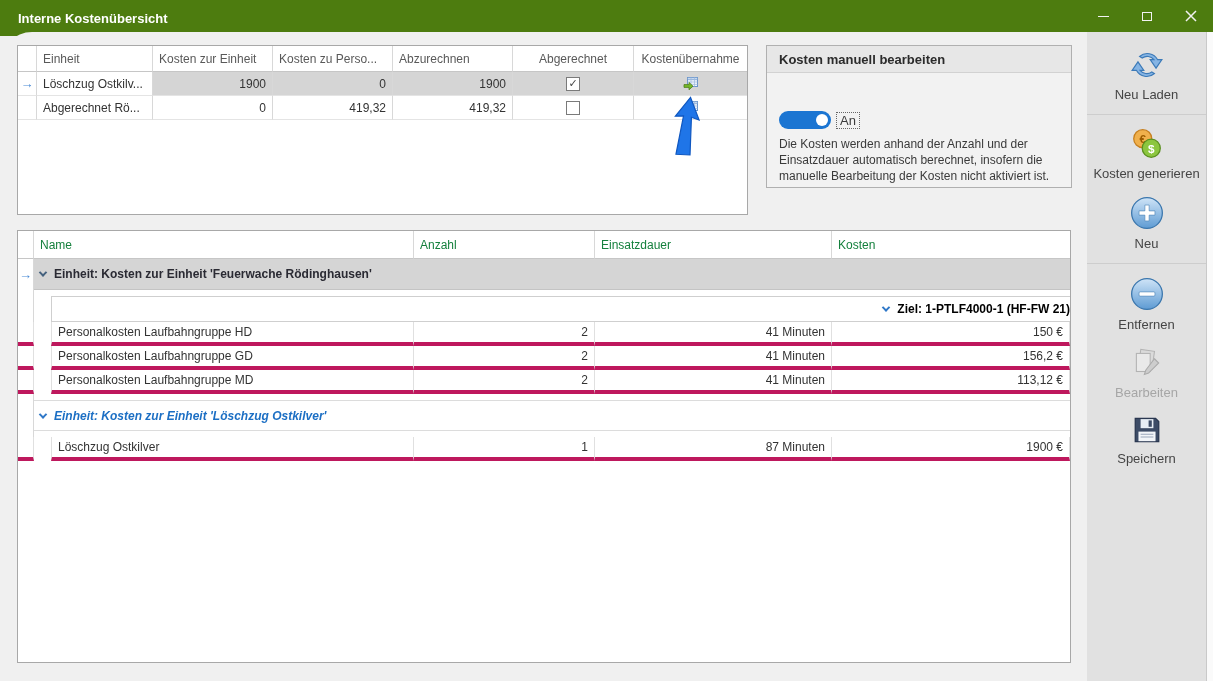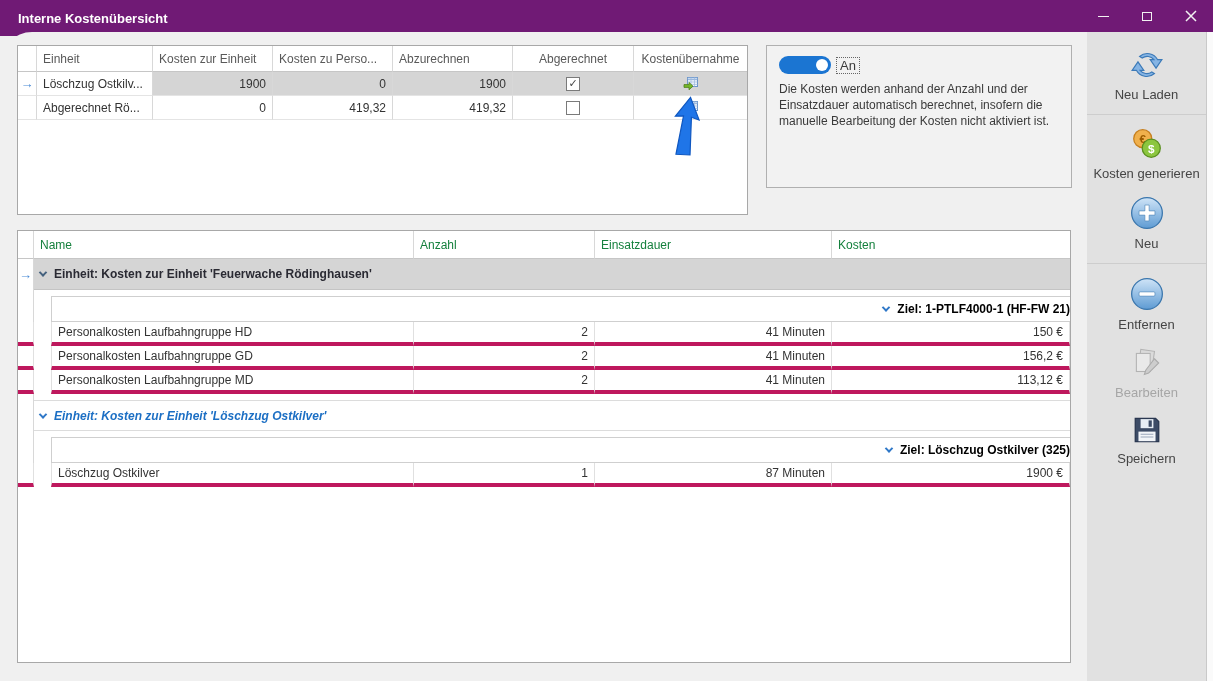--- a/index.html
+++ b/index.html
@@ -1,20 +1,20 @@
 <!DOCTYPE html>
 <html><head>
 <meta charset="utf-8">
 <style>
   * { margin:0; padding:0; box-sizing:border-box; }
   html,body { width:1213px; height:681px; overflow:hidden; }
   body { position:relative; font-family:"Liberation Sans", sans-serif; background:#f0f0f0; }
 
   
-  .titlebar { position:absolute; left:0; top:0; width:1213px; height:36px; background:#701a75; display:flex; align-items:center; }
+  .titlebar { position:absolute; left:0; top:0; width:1213px; height:36px; background:#4d7c0f; display:flex; align-items:center; }
   .title-text { color:#ffffff; font-size:13px; font-weight:bold; padding-left:18px; }
   .win-controls { position:absolute; right:0; top:0; height:32px; display:flex; align-items:center; }
   .win-btn { width:44px; height:32px; display:flex; align-items:center; justify-content:center; cursor:default; }
   .min-glyph { width:11px; height:0; border-top:1px solid #f2f2f2; display:block; }
   .max-glyph { width:10px; height:9px; border:1px solid #f2f2f2; display:block; }
 
   
   .client { position:absolute; left:0; top:32px; width:1213px; height:649px; background:#f0f0f0;border-radius:32px; }
 
   
@@ -35,21 +35,21 @@
   .c-kost { width:113px; justify-content:center; border-right:none; }
   .num { justify-content:flex-end; }
   .sel { background:#d5d5d5; }
   .row-arrow { color:#4a8bd5; font-size:13px; line-height:1; }
   .checkbox { width:14px; height:14px; border:1px solid #7a7a7a; background:#fff; display:flex; align-items:center; justify-content:center; font-size:11px; color:#444; }
 
   
   .panel { position:absolute; left:766px; top:13px; width:306px; height:143px; background:#f2f2f2; border:1px solid #b0b0b0; }
   .panel-header { height:27px; background:#e7e7e7; border-bottom:1px solid #d2d2d2; display:flex; align-items:center; padding-left:12px; font-size:13px; font-weight:bold; color:#2b2b2b; }
   .panel-body { padding:10px 12px 0 12px; }
-  .toggle-row { display:flex; align-items:center; margin-bottom:8px; }
+  .toggle-row { display:flex; align-items:center; margin-bottom:8px;margin-top:28px; }
   .toggle { width:52px; height:18px; border-radius:9px; background:#1b75d2; position:relative; cursor:pointer; }
   .toggle-knob { position:absolute; right:3px; top:3px; width:12px; height:12px; border-radius:50%; background:#ffffff; }
   .toggle-label { margin-left:5px; font-size:13px; color:#3a3a3a; border:1px dotted #666; padding:0 3px; }
   .panel-desc { font-size:12px; color:#3a3a3a; line-height:1.32; width:288px; }
 
   
   .bottom-grid { left:17px; top:198px; width:1054px; height:433px; }
   .bg-row { display:flex; font-size:12px; color:#333; }
   .bg-head { height:28px; color:#15803d; }
   .bg-head .cell { border-bottom:1px solid #c6c6c6; align-items:center; }
@@ -153,20 +153,21 @@
           <rect x="4.5" y="1.5" width="10" height="9" fill="#eef4fb" stroke="#6a93c8"></rect>
           <rect x="4.5" y="1.5" width="10" height="2.3" fill="#c6d9f0" stroke="#6a93c8" stroke-width="0.6"></rect>
           <path d="M8 1.5 V10.5 M11.5 1.5 V10.5 M4.5 6 H14.5 M4.5 8.4 H14.5" stroke="#9db9dd" stroke-width="0.7"></path>
           <path d="M1 8.6 L6 8.6 L6 6.4 L10 10.2 L6 13.8 L6 11.4 L1 11.4 Z" fill="#76b82a" stroke="#4e7d1c" stroke-width="0.8"></path>
         </svg>
       </div>
     </div>
   </div>
 
   <div class="panel">
+    <div class="panel-header">Kosten manuell bearbeiten</div>
     <div class="panel-body">
       <div class="toggle-row">
         <div class="toggle">
           <span class="toggle-knob"></span>
         </div>
         <span class="toggle-label">An</span>
       </div>
       <div class="panel-desc">Die Kosten werden anhand der Anzahl und der Einsatzdauer automatisch berechnet, insofern die manuelle Bearbeitung der Kosten nicht aktiviert ist.</div>
     </div>
   </div>
@@ -238,28 +239,20 @@
       <div class="group-content">
         <span class="chev"></span>
         <span>Einheit: Kosten zur Einheit 'Löschzug Ostkilver'</span>
       </div>
     </div>
 
     <div class="bg-row gap-row">
         <div class="cell b-ind"></div>
       </div>
 
-    <div class="bg-row sub-row">
-      <div class="cell b-ind"></div>
-      <div class="b-spacer"></div>
-      <div class="sub-content">
-        <span class="chev"></span>
-        <span>Ziel: Löschzug Ostkilver (325)</span>
-      </div>
-    </div>
 
     <div class="bg-row data-row">
       <div class="cell b-ind"></div>
       <div class="b-spacer"></div>
       <div class="cell b-name-d">Löschzug Ostkilver</div>
       <div class="cell b-anzahl num">1</div>
       <div class="cell b-eins num">87 Minuten</div>
       <div class="cell b-kosten num">1900 €</div>
     </div>
   </div>

